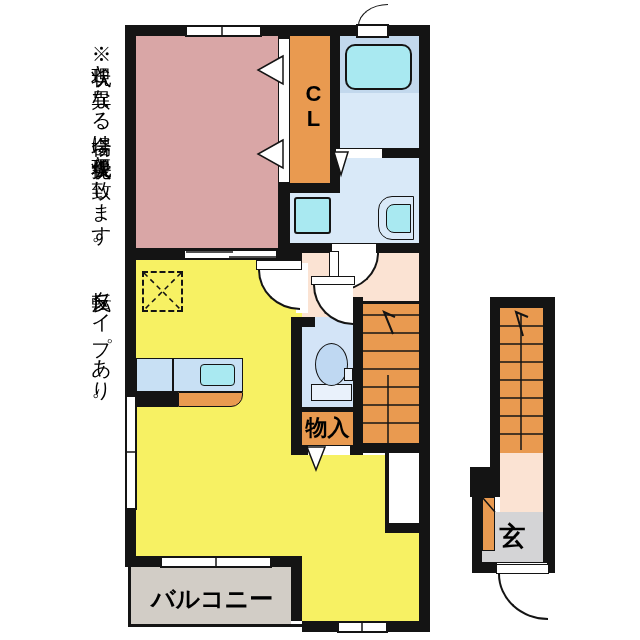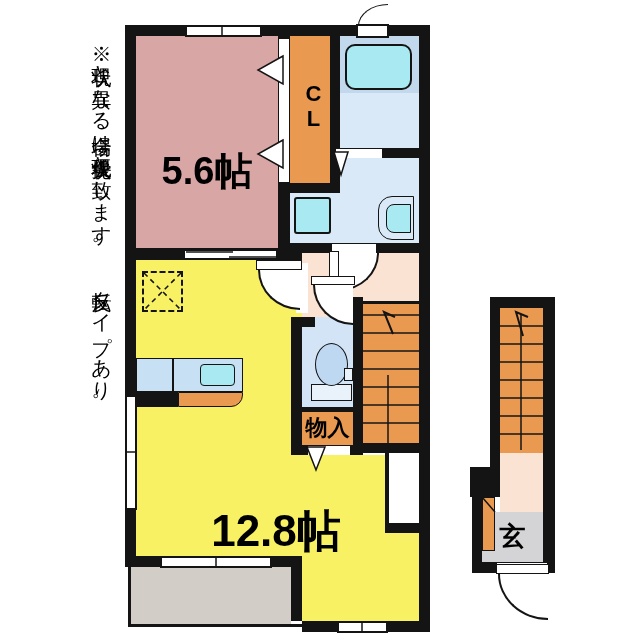--- a/index.html
+++ b/index.html
@@ -157,24 +157,23 @@
       <line x1="126" y1="452" x2="136" y2="452"></line>
     </g>
     <g stroke="#141414" stroke-width="1.5">
       <line x1="186" y1="252" x2="233" y2="252"></line>
       <line x1="229" y1="257" x2="277" y2="257"></line>
     </g>
   </svg>
 
   <div class="txt vtxt" style="left:82px;top:32px;width:30px;height:595px;font-size:20px;font-weight:500;text-align:left;line-height:1">※現状と異なる場合は現状優先と致します。 反転タイプあり。</div>
 
-  <div class="txt" style="left:136px;top:152px;width:142px;font-size:38px">5.6帖</div>
 
   <div class="txt vtxt" style="left:297px;top:74px;width:28px;height:64px;font-size:22px">CL</div>
 
-  <div class="txt" style="left:170px;top:508px;width:212px;font-size:44px">12.8帖</div>
 
   <div class="txt" style="left:302px;top:416px;width:51px;font-size:22px">物入</div>
 
+  <div class="txt" style="left:136px;top:586px;width:152px;font-size:24px">バルコニー</div>
 
   <div class="txt" style="left:482px;top:523px;width:61px;font-size:26px">玄</div>
 
 </div>
 
 </body></html>

